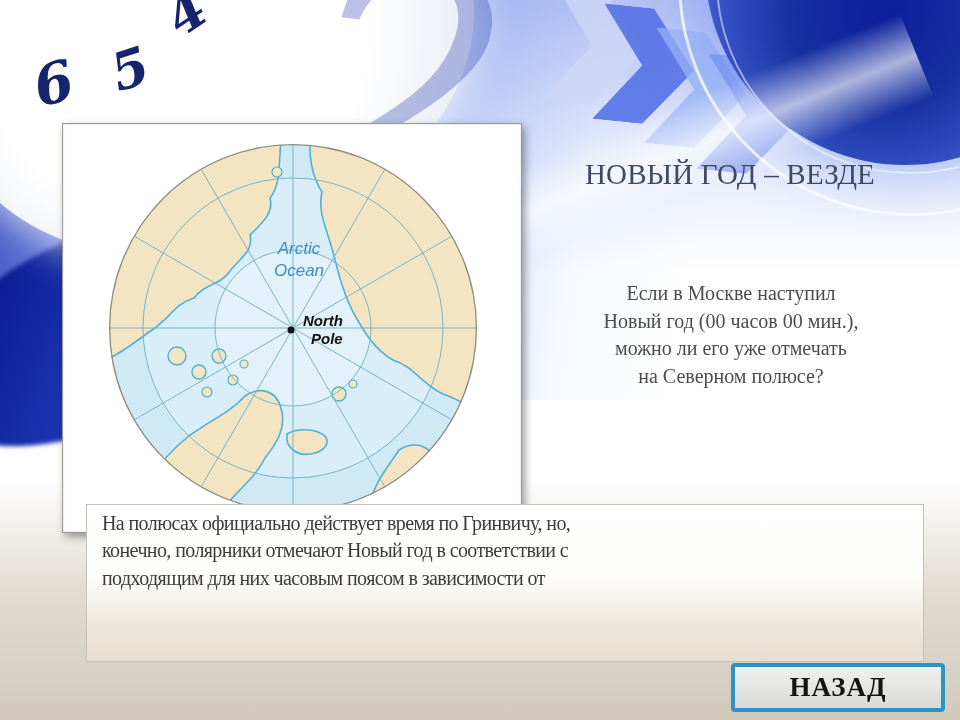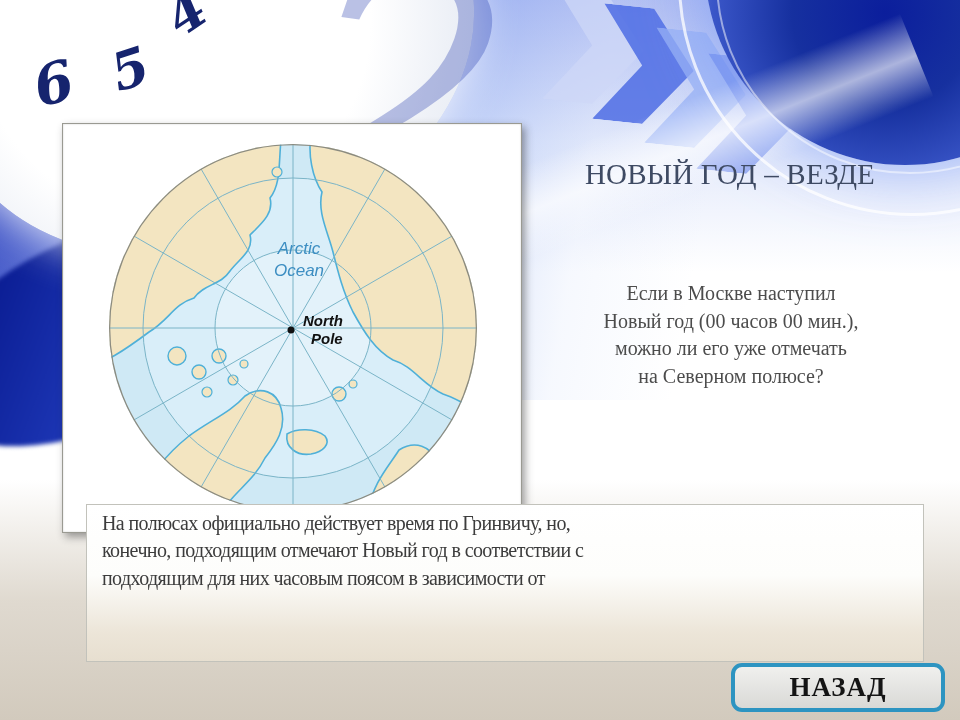--- a/index.html
+++ b/index.html
@@ -97,21 +97,21 @@
   }
   .answer-box{
     position:absolute;left:54px;top:504px;width:838px;height:158px;z-index:5;
     border:1px solid #c2c2bb;
     background:linear-gradient(180deg,#ffffff 0%,#fdfdfb 45%,#ece5d8 82%,#e7dfd0 100%);
     padding:5px 0 0 15px;box-sizing:border-box;
     font-size:20px;line-height:1.37;color:#3c3c3c;letter-spacing:-0.6px;margin-left:32px;
   }
   .back-button{
     position:absolute;left:731px;top:663px;width:214px;height:49px;z-index:6;
-    border:4px solid #2d94c1;border-radius:11px;box-sizing:border-box;
+    border:4px solid #2d94c1;border-radius:4px;box-sizing:border-box;
     background:linear-gradient(#f0f0ee,#d9d9d6);
     display:flex;align-items:center;justify-content:center;
     font-weight:bold;font-size:27px;color:#141414;letter-spacing:1px;
     cursor:pointer;
   }
 </style>
 </head>
 <body>
 
 <div class="slide">
@@ -199,21 +199,21 @@
 
   <div class="question">
     <div>Если в Москве наступил</div>
     <div>Новый год (00 часов 00 мин.),</div>
     <div>можно ли его уже отмечать</div>
     <div>на Северном полюсе?</div>
   </div>
 
   <div class="answer-box">
     <div>На полюсах официально действует время по Гринвичу, но,</div>
-    <div>конечно, подходящим отмечают Новый год в соответствии с</div>
+    <div>конечно, полярники отмечают Новый год в соответствии с</div>
     <div>подходящим для них часовым поясом в зависимости от</div>
   </div>
 
   <div class="back-button">
     <span>НАЗАД</span>
   </div>
 
 </div>
 
 </body></html>

